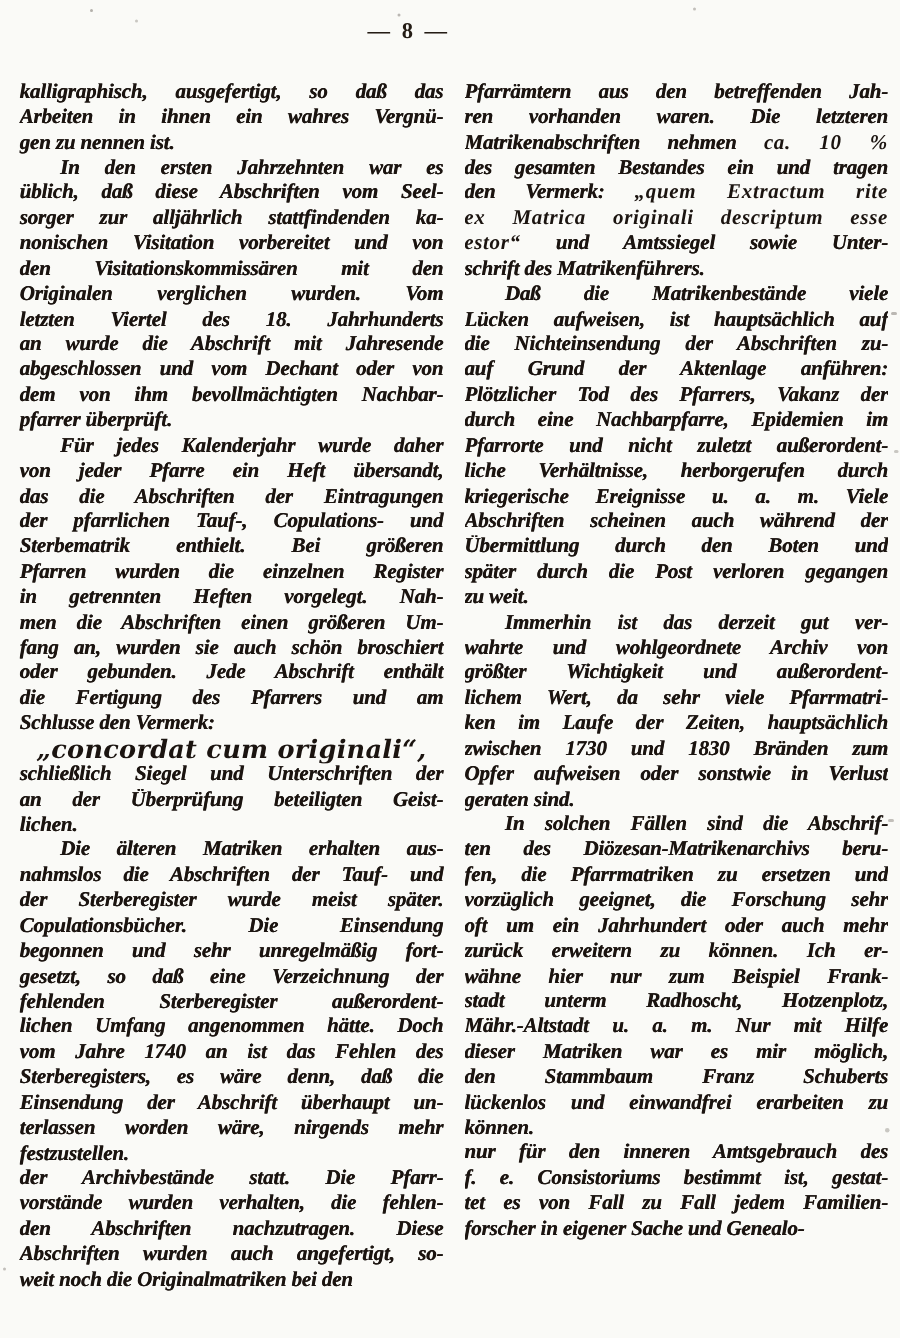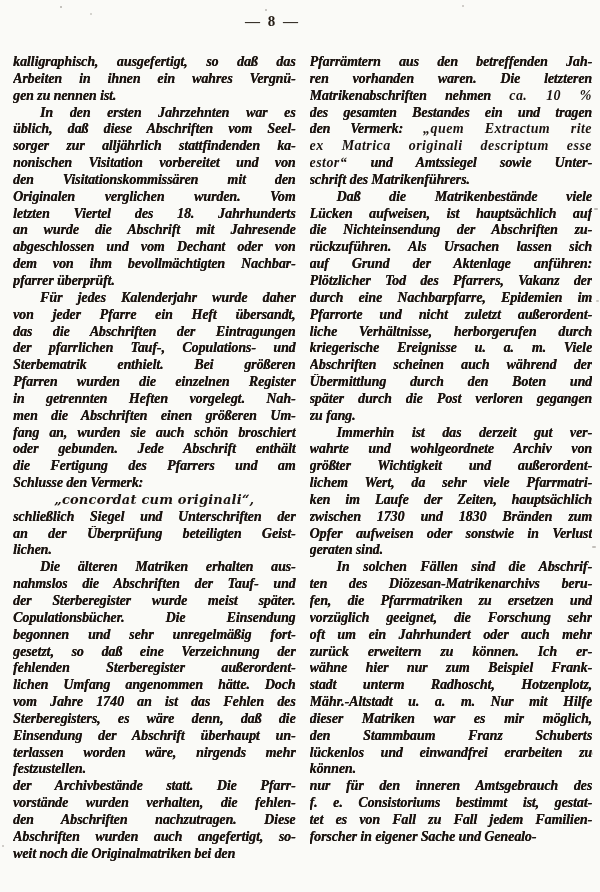--- a/index.html
+++ b/index.html
@@ -31,21 +31,21 @@
     text-align:justify;text-align-last:justify;
     text-shadow:0.25px 0 0 #1b1410;
     white-space:normal;overflow:hidden;max-height:17px;
   }
   .line.last{text-align-last:left;}
   .line.indent{text-indent:27px;}
   .line.center-line{text-align:center;text-align-last:center;}
   .run.latin{letter-spacing:0.45px;text-shadow:none;}
   .run.latin-strong{
     font-family:"DejaVu Serif",serif;font-weight:700;
-    font-size:13px;letter-spacing:0.2px;text-shadow:none;
+    font-size:17px;letter-spacing:0.2px;text-shadow:none;
   }
   
   .speck{position:absolute;background:#6d675f;border-radius:50%;}
   .s1{left:60px;top:6px;width:2px;height:2px;opacity:.5;}
   .s2{left:90px;top:13px;width:2px;height:2px;opacity:.35;}
   .s3{left:265px;top:9px;width:2px;height:2px;opacity:.45;}
   .s4{left:462px;top:5px;width:2px;height:2px;opacity:.4;}
   .s5{left:594px;top:208px;width:4px;height:2px;opacity:.45;border-radius:1px;}
   .s6{left:596px;top:300px;width:3px;height:2px;opacity:.35;border-radius:1px;}
   .s7{left:592px;top:546px;width:4px;height:2px;opacity:.4;border-radius:1px;}
@@ -131,31 +131,30 @@
           <div class="line"><span class="run">des gesamten Bestandes ein und tragen</span></div>
           <div class="line"><span class="run">den Vermerk: </span><span class="run latin">„quem Extractum rite</span></div>
           <div class="line"><span class="run latin">ex Matrica originali descriptum esse</span></div>
           <div class="line"><span class="run latin">estor“</span><span class="run"> und Amtssiegel sowie Unter-</span></div>
           <div class="line last"><span class="run">schrift des Matrikenführers.</span></div>
         </div>
         <div class="para">
           <div class="line indent"><span class="run">Daß die Matrikenbestände viele</span></div>
           <div class="line"><span class="run">Lücken aufweisen, ist hauptsächlich auf</span></div>
           <div class="line"><span class="run">die Nichteinsendung der Abschriften zu-</span></div>
-          <div class="line"><span class="run">rückzuführen. Als Ursachen lassen sich</span></div>
           <div class="line"><span class="run">auf Grund der Aktenlage anführen:</span></div>
           <div class="line"><span class="run">Plötzlicher Tod des Pfarrers, Vakanz der</span></div>
           <div class="line"><span class="run">durch eine Nachbarpfarre, Epidemien im</span></div>
           <div class="line"><span class="run">Pfarrorte und nicht zuletzt außerordent-</span></div>
           <div class="line"><span class="run">liche Verhältnisse, herborgerufen durch</span></div>
           <div class="line"><span class="run">kriegerische Ereignisse u. a. m. Viele</span></div>
           <div class="line"><span class="run">Abschriften scheinen auch während der</span></div>
           <div class="line"><span class="run">Übermittlung durch den Boten und</span></div>
           <div class="line"><span class="run">später durch die Post verloren gegangen</span></div>
-          <div class="line last"><span class="run">zu fang.</span></div>
+          <div class="line last"><span class="run">zu weit.</span></div>
         </div>
         <div class="para">
           <div class="line indent"><span class="run">Immerhin ist das derzeit gut ver-</span></div>
           <div class="line"><span class="run">wahrte und wohlgeordnete Archiv von</span></div>
           <div class="line"><span class="run">größter Wichtigkeit und außerordent-</span></div>
           <div class="line"><span class="run">lichem Wert, da sehr viele Pfarrmatri-</span></div>
           <div class="line"><span class="run">ken im Laufe der Zeiten, hauptsächlich</span></div>
           <div class="line"><span class="run">zwischen 1730 und 1830 Bränden zum</span></div>
           <div class="line"><span class="run">Opfer aufweisen oder sonstwie in Verlust</span></div>
           <div class="line last"><span class="run">geraten sind.</span></div>

